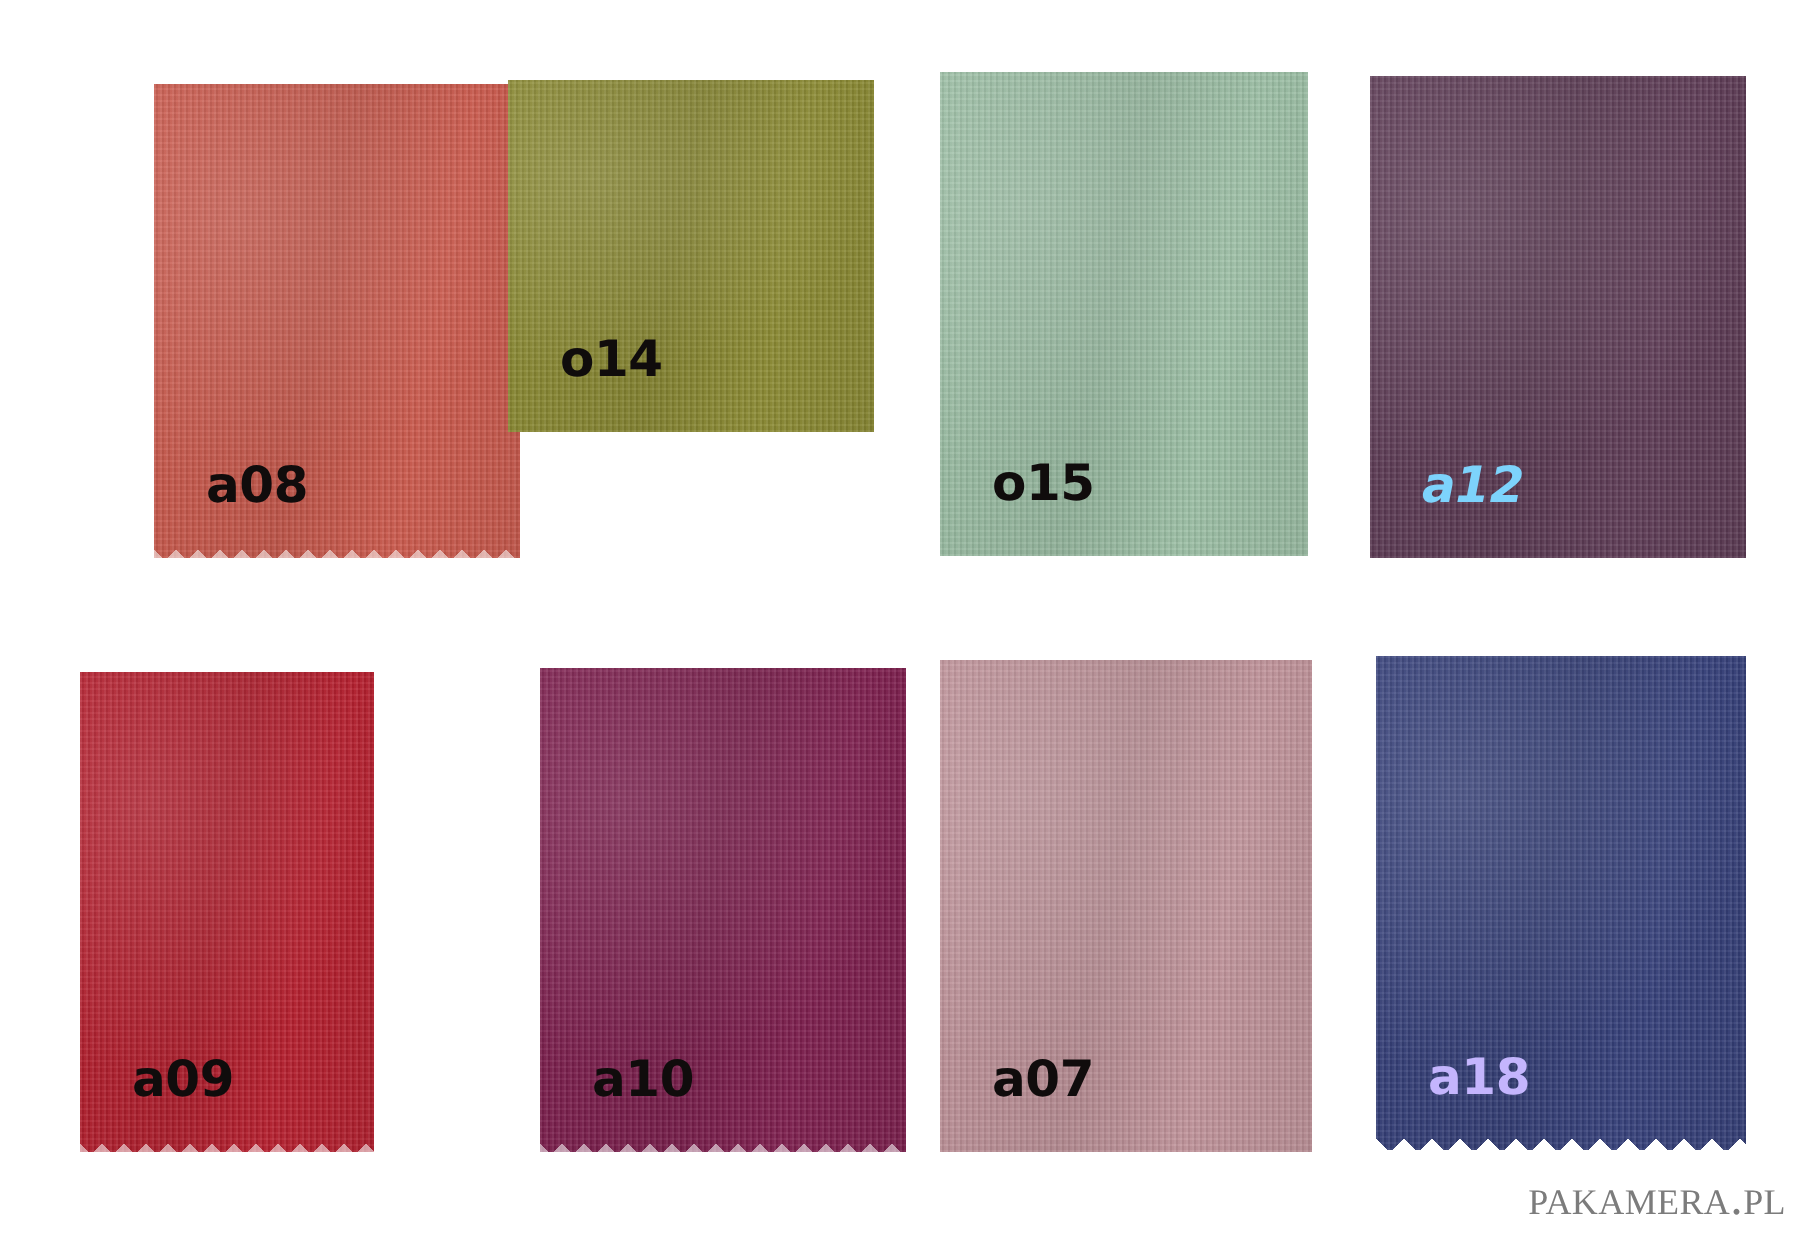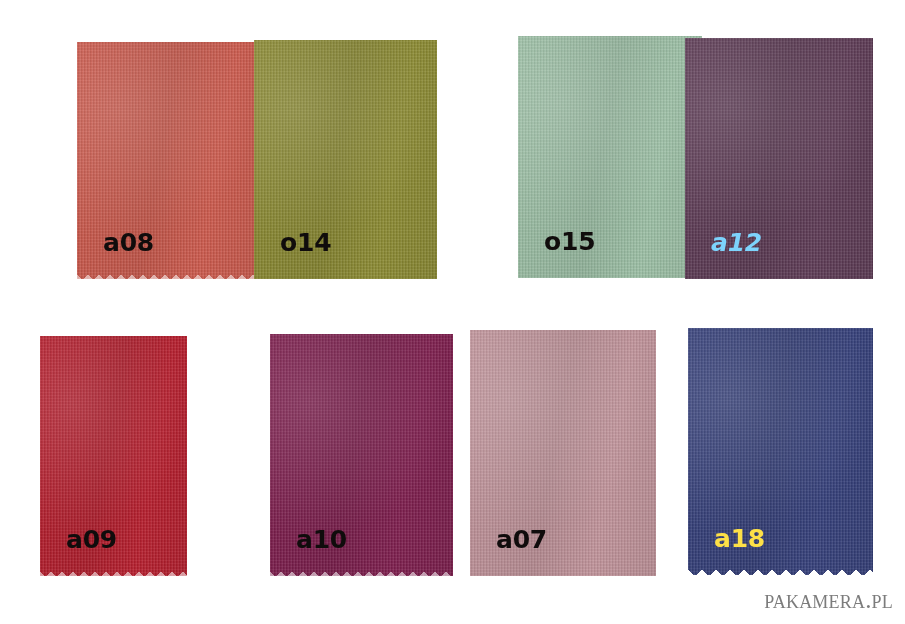--- a/index.html
+++ b/index.html
@@ -107,26 +107,26 @@
 </head>
 <body>
 
 <div id="swatch-board" style="background: rgb(255, 255, 255);">
     <div class="swatch dark-code" style="left: 40px; top: 42px; width: 183px; height: 237px; background: rgb(203, 90, 77); margin-left: 37px;">
       <div class="weave"></div>
       <div class="shade"></div>
       <div class="pinked faint"></div>
       <div class="code" style="color: rgb(16, 12, 12);">a08</div>
     </div>
-    <div class="swatch dark-code" style="left: 254px; top: 40px; width: 183px; height: 239px; background: rgb(139, 138, 51); padding-left: 43px;">
+    <div class="swatch dark-code" style="left: 254px; top: 40px; width: 183px; height: 176px; background: rgb(139, 138, 51); padding-left: 43px;">
       <div class="weave"></div>
       <div class="shade"></div>
       <div class="code" style="color: rgb(16, 12, 12);">o14</div>
     </div>
-    <div class="swatch dark-code" style="left: 470px; top: 36px; width: 184px; height: 242px; background: rgb(156, 191, 165); margin-left: 48px;">
+    <div class="swatch dark-code" style="left: 470px; top: 36px; width: 184px; height: 242px; background: rgb(156, 191, 165);">
       <div class="weave"></div>
       <div class="shade"></div>
       <div class="code" style="color: rgb(16, 12, 12);">o15</div>
     </div>
     <div class="swatch light-code" style="left: 685px; top: 38px; width: 188px; height: 241px; background: rgb(94, 60, 86);">
       <div class="weave"></div>
       <div class="shade"></div>
       <div class="code" style="color: #7dd3fc; font-style: italic;">a12</div>
     </div>
     <div class="swatch dark-code" style="left: 40px; top: 336px; width: 147px; height: 240px; background: rgb(181, 31, 46);">
@@ -143,17 +143,17 @@
     </div>
     <div class="swatch dark-code" style="left: 470px; top: 330px; width: 186px; height: 246px; background: rgb(192, 147, 154); padding-left: 10px;">
       <div class="weave"></div>
       <div class="shade"></div>
       <div class="code" style="color: rgb(16, 12, 12);">a07</div>
     </div>
     <div class="swatch dark-code" style="left: 688px; top: 328px; width: 185px; height: 247px; background: rgb(54, 64, 122);">
       <div class="weave"></div>
       <div class="shade"></div>
       <div class="pinked"></div>
-      <div class="code" style="color: #fde047;">a18</div>
+      <div class="code" style="color: #c4b5fd;">a18</div>
     </div>
   </div>
 
 <div id="watermark">pakamera.pl</div>
 
 </body></html>

